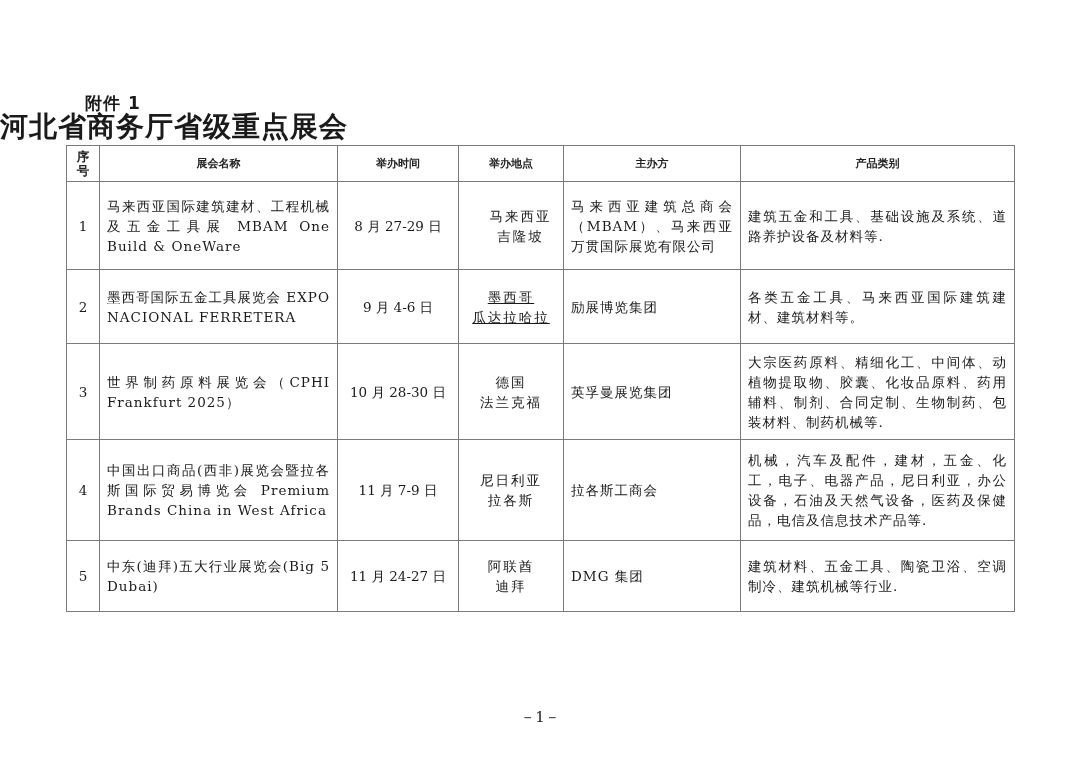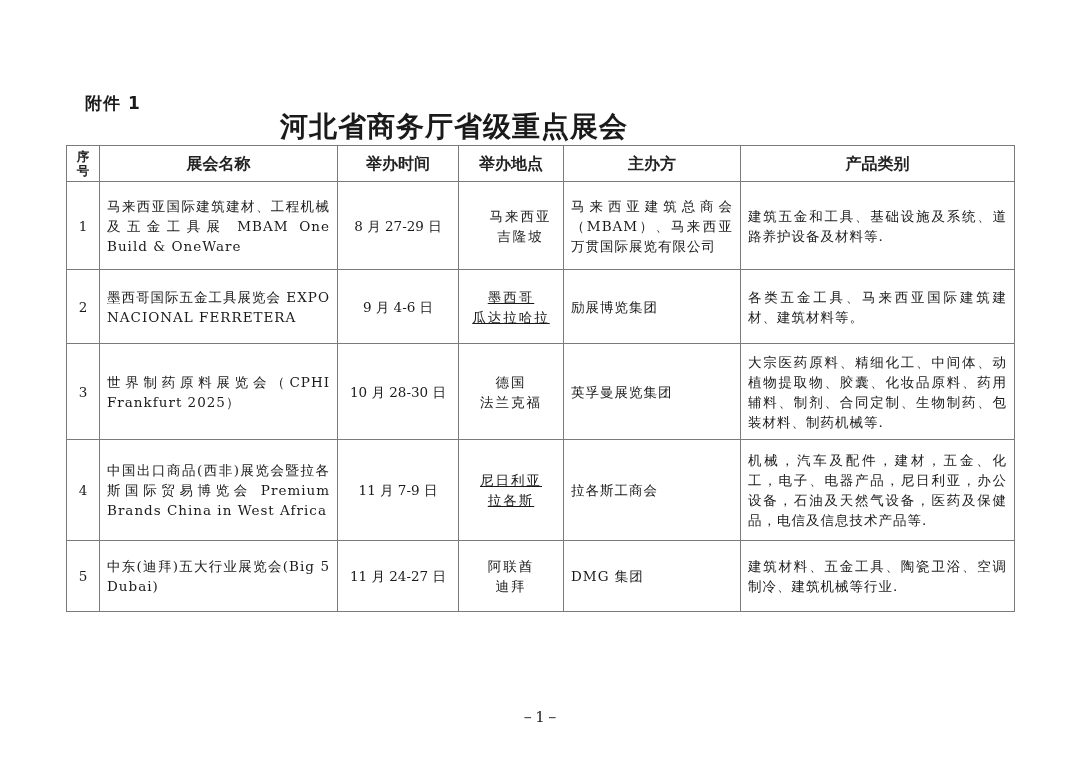--- a/index.html
+++ b/index.html
@@ -1,27 +1,27 @@
 <!DOCTYPE html>
 <html><head>
 <meta charset="utf-8">
 <style>
   html, body { margin: 0; padding: 0; background: #ffffff; }
   body { width: 1080px; height: 764px; position: relative; overflow: hidden;
          font-family: "DejaVu Serif", "Liberation Serif", serif; color: #1a1a1a; }
   .attach { position: absolute; left: 74px; top: 92px; font-size: 17px; font-weight: bold;
             font-family: "DejaVu Sans", "Liberation Sans", sans-serif; letter-spacing: 1px; padding-left: 11px; }
-  .title { position: absolute; left: 0; width: 908px; top: 108px; text-align: center;
+  .title { position: absolute; left: 0; width: 908px; top: 108px; 
            font-size: 28px; font-weight: bold; letter-spacing: 1px; padding-left: 0; }
   .title span { margin-left: 0; }
   table { position: absolute; left: 66px; top: 145px; border-collapse: collapse;
           width: 948px; table-layout: fixed; border-radius: 20px; }
   td, th { border: 1.5px solid #7a7a7a; padding: 0 7px; vertical-align: middle;
            font-size: 13.5px; line-height: 20px; font-weight: normal; }
-  th { font-family: "DejaVu Sans", "Liberation Sans", sans-serif; font-size: 16px; height: 35px;
+  th { font-family: "DejaVu Sans", "Liberation Sans", sans-serif; font-size: 11px; height: 35px;
        text-align: center; font-weight: bold; color: #222; }
   th.seq { font-size: 12.5px; line-height: 14px; padding: 0; }
   td.seq { text-align: center; padding: 0; }
   td.center { text-align: center; }
   td.just { text-align: justify; letter-spacing: 1px; }
   .page-num { position: absolute; left: 0; width: 1080px; top: 708px; text-align: center;
               font-size: 15px; }
 </style>
 </head>
 <body>
@@ -73,21 +73,21 @@
       <td class="center">10 月 28-30 日</td>
       <td class="center" style="white-space:pre-line;letter-spacing:2px;">德国
 法兰克福</td>
       <td class="just">英孚曼展览集团</td>
       <td class="just">大宗医药原料、精细化工、中间体、动植物提取物、胶囊、化妆品原料、药用辅料、制剂、合同定制、生物制药、包装材料、制药机械等.</td>
     </tr>
     <tr style="height:101px">
       <td class="seq">4</td>
       <td class="just">中国出口商品(西非)展览会暨拉各斯国际贸易博览会 Premium Brands China in West Africa</td>
       <td class="center">11 月 7-9 日</td>
-      <td class="center" style="white-space:pre-line;letter-spacing:2px;text-decoration:underline;">尼日利亚
+      <td class="center" style="white-space:pre-line;letter-spacing:2px;">尼日利亚
 拉各斯</td>
       <td class="just">拉各斯工商会</td>
       <td class="just">机械，汽车及配件，建材，五金、化工，电子、电器产品，尼日利亚，办公设备，石油及天然气设备，医药及保健品，电信及信息技术产品等.</td>
     </tr>
     <tr style="height:71px">
       <td class="seq">5</td>
       <td class="just">中东(迪拜)五大行业展览会(Big 5 Dubai)</td>
       <td class="center">11 月 24-27 日</td>
       <td class="center" style="white-space:pre-line;letter-spacing:2px;">阿联酋
 迪拜</td>

